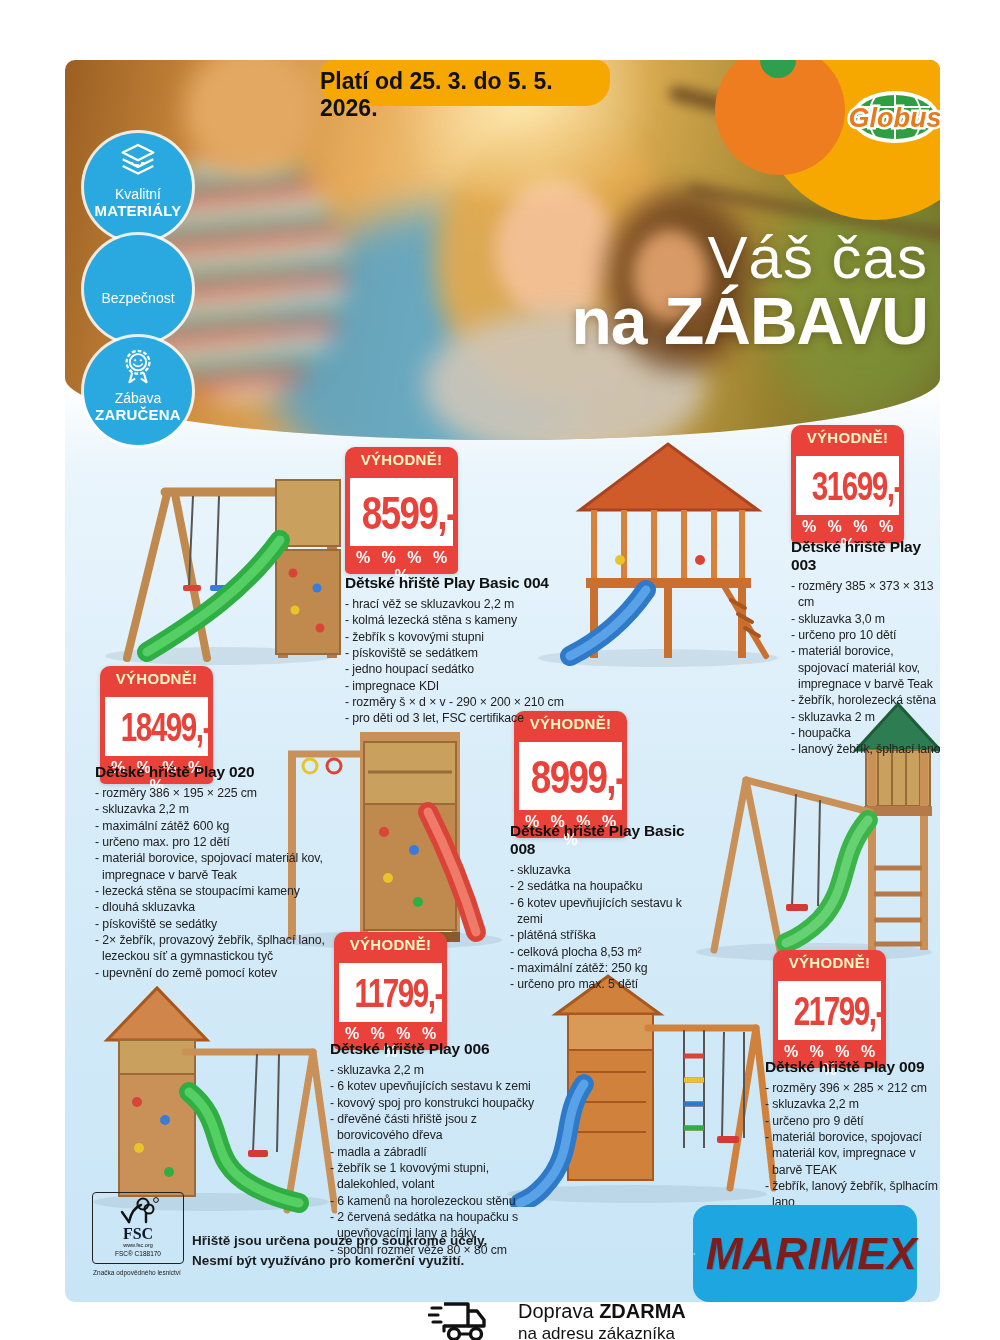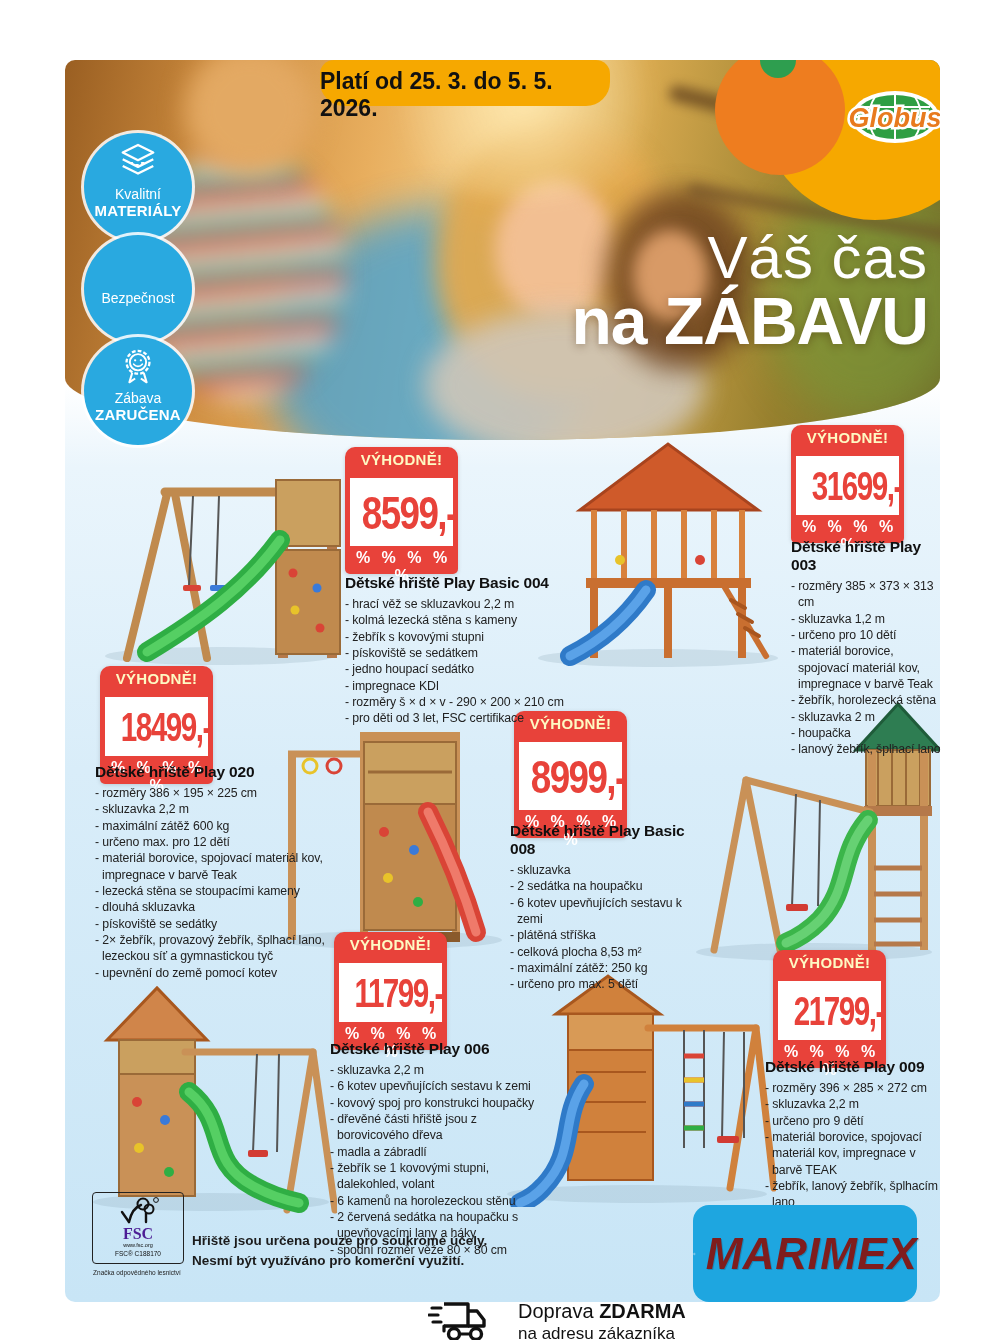--- a/index.html
+++ b/index.html
@@ -44,21 +44,21 @@
   .p4 .pt-price{font-size:46px;}
   .p5 .pt-price{font-size:40px;transform:scaleX(.74);}
   .pt-perc{height:25px;color:#fff;font-weight:800;font-size:16px;text-align:center;word-spacing:7px;padding-top:3px;}
   
   .pinfo{position:absolute;z-index:4;}
   .pname{font-size:15.5px;font-weight:800;color:#101010;letter-spacing:-.2px;margin-bottom:4px;}
   .feat{font-size:12.3px;line-height:1.33;color:#222;padding-left:7px;text-indent:-7px;letter-spacing:-.1px;}
   
   .fscbox{position:absolute;left:92px;top:1192px;width:90px;height:70px;border:1.6px solid #222;border-radius:4px;
           z-index:4;display:flex;flex-direction:column;align-items:center;background:transparent;}
-  .fsc-acr{font-family:"Liberation Serif",serif;font-weight:700;font-size:16px;color:#4c1d95;line-height:1;margin-top:-2px;}
+  .fsc-acr{font-family:"Liberation Serif",serif;font-weight:700;font-size:16px;color:#0f172a;line-height:1;margin-top:-2px;}
   .fsc-url{font-size:5.5px;color:#111;}
   .fsc-code{font-size:6.5px;color:#111;margin-top:2px;}
   .fsc-cap{position:absolute;left:84px;top:1268px;width:106px;text-align:center;font-size:6.5px;color:#222;z-index:4;line-height:1.4;}
   .disclaimer{position:absolute;left:192px;top:1231px;z-index:4;font-size:13.5px;font-weight:700;color:#1b1b1b;line-height:1.5;}
   .shipping{position:absolute;left:428px;top:1294px;z-index:4;display:flex;align-items:center;gap:24px;}
   .ship-t1{font-size:20px;color:#111;}
   .ship-t1 b{font-weight:800;}
   .ship-t2{font-size:17px;color:#111;margin-top:1px;}
   .marimex{position:absolute;left:693px;top:1205px;width:224px;height:97px;background:#1ea6e0;border-radius:16px;
            z-index:4;display:flex;align-items:center;justify-content:center;gap:10px;}
@@ -286,21 +286,21 @@
         <div class="feat">- jedno houpací sedátko</div>
         <div class="feat">- impregnace KDI</div>
         <div class="feat">- rozměry š × d × v - 290 × 200 × 210 cm</div>
         <div class="feat">- pro děti od 3 let, FSC certifikace</div>
       </div>
   </div>
   <div class="pinfo" style="left:791px;top:538px;width:152px;">
     <div class="pname">Dětské hřiště Play 003</div>
     <div>
         <div class="feat">- rozměry 385 × 373 × 313 cm</div>
-        <div class="feat">- skluzavka 1,2 m</div>
+        <div class="feat">- skluzavka 3,0 m</div>
         <div class="feat">- určeno pro 10 dětí</div>
         <div class="feat">- materiál borovice, spojovací materiál kov, impregnace v barvě Teak</div>
         <div class="feat">- žebřík, horolezecká stěna</div>
         <div class="feat">- skluzavka 2 m</div>
         <div class="feat">- houpačka</div>
         <div class="feat">- lanový žebřík, šplhací lano</div>
       </div>
   </div>
   <div class="pinfo" style="left:95px;top:763px;width:240px;">
     <div class="pname">Dětské hřiště Play 020</div>
@@ -339,21 +339,21 @@
         <div class="feat">- madla a zábradlí</div>
         <div class="feat">- žebřík se 1 kovovými stupni, dalekohled, volant</div>
         <div class="feat">- 6 kamenů na horolezeckou stěnu</div>
         <div class="feat">- 2 červená sedátka na houpačku s upevňovacími lany a háky</div>
         <div class="feat">- spodní rozměr věže 80 × 80 cm</div>
       </div>
   </div>
   <div class="pinfo" style="left:765px;top:1058px;width:178px;">
     <div class="pname">Dětské hřiště Play 009</div>
     <div>
-        <div class="feat">- rozměry 396 × 285 × 272 cm</div>
+        <div class="feat">- rozměry 396 × 285 × 212 cm</div>
         <div class="feat">- skluzavka 2,2 m</div>
         <div class="feat">- určeno pro 9 dětí</div>
         <div class="feat">- materiál borovice, spojovací materiál kov, impregnace v barvě TEAK</div>
         <div class="feat">- žebřík, lanový žebřík, šplhacím lano</div>
         <div class="feat">- horolezecká stěna</div>
         <div class="feat">- skluzavka 2 m</div>
         <div class="feat">- houpačka</div>
       </div>
   </div>
 

